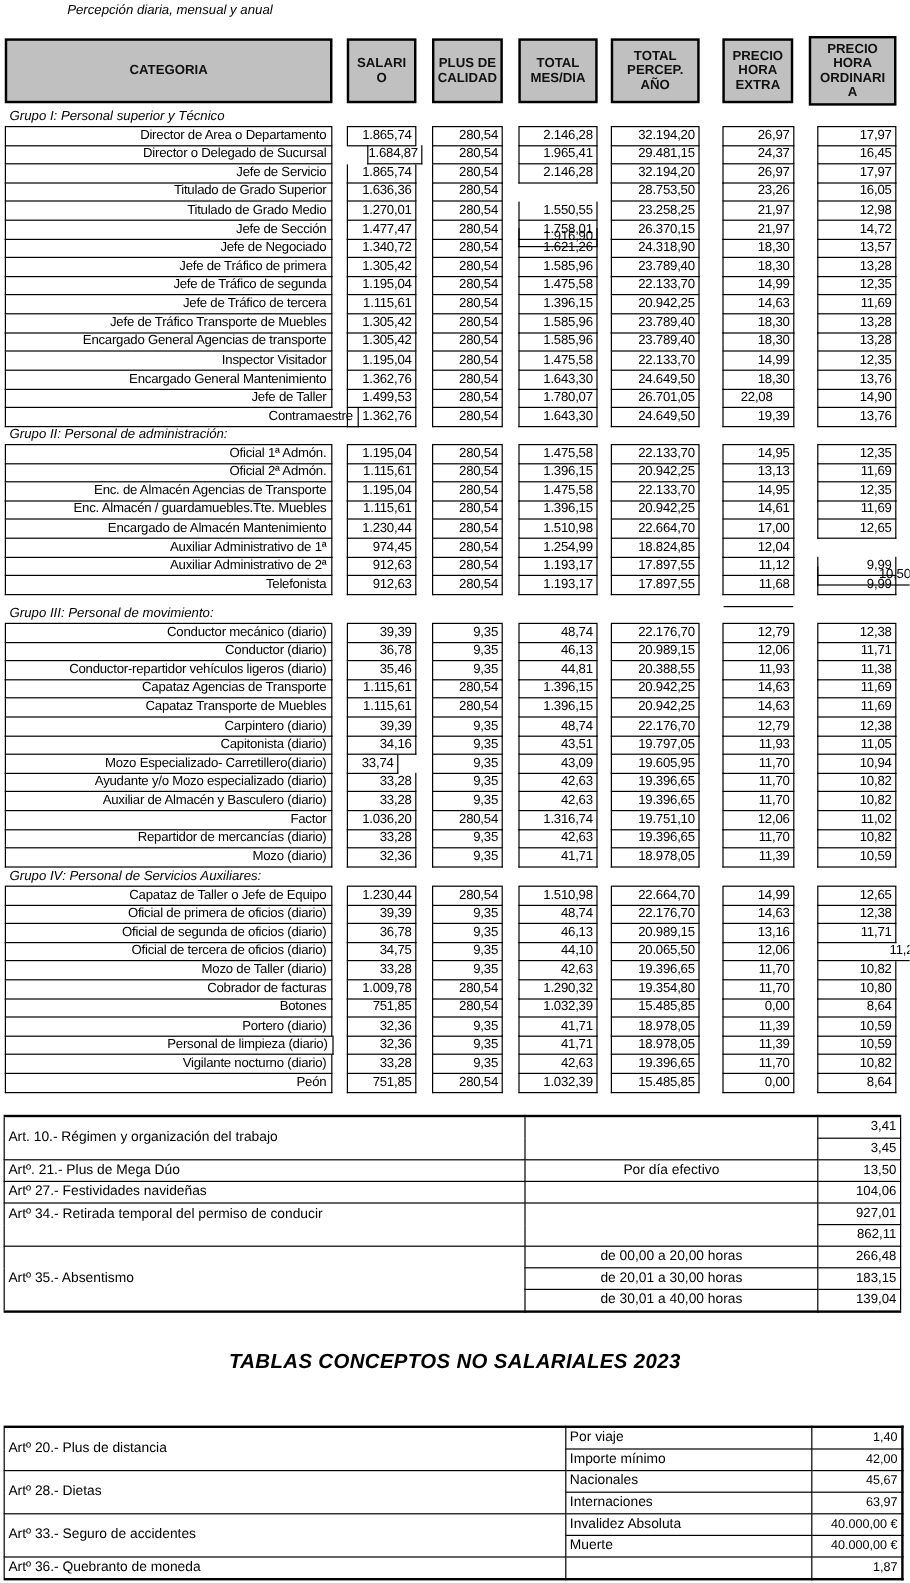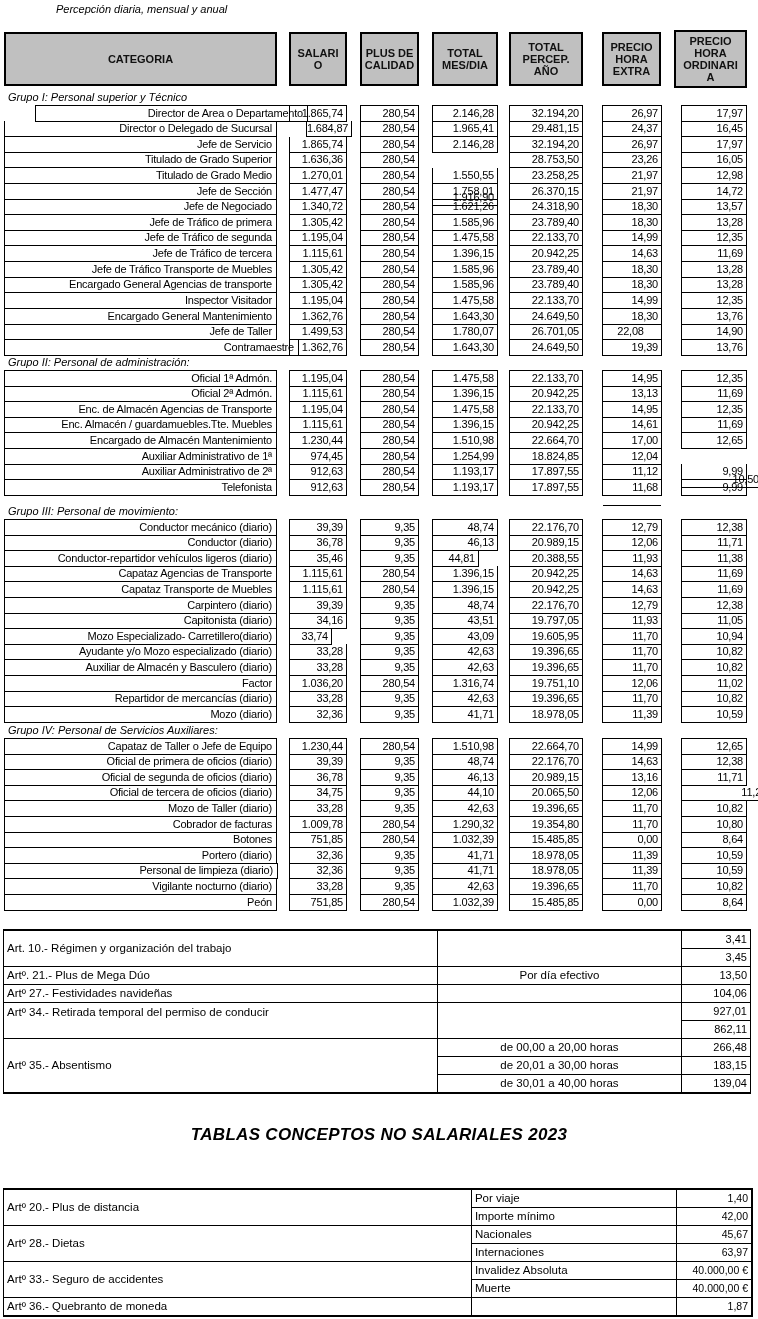--- a/index.html
+++ b/index.html
@@ -63,21 +63,21 @@
 </div>
 <div class="hdr" style="left:602px;width:59px;">
   <div><span>PRECIO</span><br><span>HORA</span><br><span>EXTRA</span></div>
 </div>
 <div class="hdr" style="left:674px;width:73px;top:30px;height:58px;">
   <div><span>PRECIO</span><br><span>HORA</span><br><span>ORDINARI</span><br><span>A</span></div>
 </div>
 
 <div id="salary-body">
     <div class="group-title" style="top: 91px;">Grupo I: Personal superior y Técnico</div>
-    <div class="cell first cat" style="left: 4px; width: 273px; top: 104.5px; height: 17px; margin-left: 31px;">Director de Area o Departamento</div>
+    <div class="cell first cat" style="left: 4px; width: 273px; top: 104.5px; height: 17px;">Director de Area o Departamento</div>
     <div class="cell first" style="left: 289px; width: 58px; top: 104.5px; height: 17px;">1.865,74</div>
     <div class="cell first" style="left: 360px; width: 59px; top: 104.5px; height: 17px;">280,54</div>
     <div class="cell first" style="left: 432px; width: 66px; top: 104.5px; height: 17px;">2.146,28</div>
     <div class="cell first" style="left: 509px; width: 74px; top: 104.5px; height: 17px;">32.194,20</div>
     <div class="cell first" style="left: 602px; width: 60px; top: 104.5px; height: 17px;">26,97</div>
     <div class="cell first" style="left: 681px; width: 66px; top: 104.5px; height: 17px;">17,97</div>
     <div class="cell cat" style="left: 4px; width: 273px; top: 121.12px; height: 16px;">Director o Delegado de Sucursal</div>
     <div class="cell" style="left: 306px; width: 46px; top: 121.12px; height: 16px;">1.684,87</div>
     <div class="cell" style="left: 360px; width: 59px; top: 121.12px; height: 16px;">280,54</div>
     <div class="cell" style="left: 432px; width: 66px; top: 121.12px; height: 16px;">1.965,41</div>
@@ -250,21 +250,21 @@
     <div class="cell cat" style="left: 4px; width: 273px; top: 535.12px; height: 16px;">Conductor (diario)</div>
     <div class="cell" style="left: 289px; width: 58px; top: 535.12px; height: 16px;">36,78</div>
     <div class="cell" style="left: 360px; width: 59px; top: 535.12px; height: 16px;">9,35</div>
     <div class="cell" style="left: 432px; width: 66px; top: 535.12px; height: 16px;">46,13</div>
     <div class="cell" style="left: 509px; width: 74px; top: 535.12px; height: 16px;">20.989,15</div>
     <div class="cell" style="left: 602px; width: 60px; top: 535.12px; height: 16px;">12,06</div>
     <div class="cell" style="left: 681px; width: 66px; top: 535.12px; height: 16px;">11,71</div>
     <div class="cell cat" style="left: 4px; width: 273px; top: 550.74px; height: 16px;">Conductor-repartidor vehículos ligeros (diario)</div>
     <div class="cell" style="left: 289px; width: 58px; top: 550.74px; height: 16px;">35,46</div>
     <div class="cell" style="left: 360px; width: 59px; top: 550.74px; height: 16px;">9,35</div>
-    <div class="cell" style="left: 432px; width: 47px; top: 550.74px; height: 16px;">44,81</div>
+    <div class="cell" style="left: 432px; width: 66px; top: 550.74px; height: 16px;">44,81</div>
     <div class="cell" style="left: 509px; width: 74px; top: 550.74px; height: 16px;">20.388,55</div>
     <div class="cell" style="left: 602px; width: 60px; top: 550.74px; height: 16px;">11,93</div>
     <div class="cell" style="left: 681px; width: 66px; top: 550.74px; height: 16px;">11,38</div>
     <div class="cell cat" style="left: 4px; width: 273px; top: 566.36px; height: 16px;">Capataz Agencias de Transporte</div>
     <div class="cell" style="left: 289px; width: 58px; top: 566.36px; height: 16px;">1.115,61</div>
     <div class="cell" style="left: 360px; width: 59px; top: 566.36px; height: 16px;">280,54</div>
     <div class="cell" style="left: 432px; width: 66px; top: 566.36px; height: 16px;">1.396,15</div>
     <div class="cell" style="left: 509px; width: 74px; top: 566.36px; height: 16px;">20.942,25</div>
     <div class="cell" style="left: 602px; width: 60px; top: 566.36px; height: 16px;">14,63</div>
     <div class="cell" style="left: 681px; width: 66px; top: 566.36px; height: 16px;">11,69</div>

